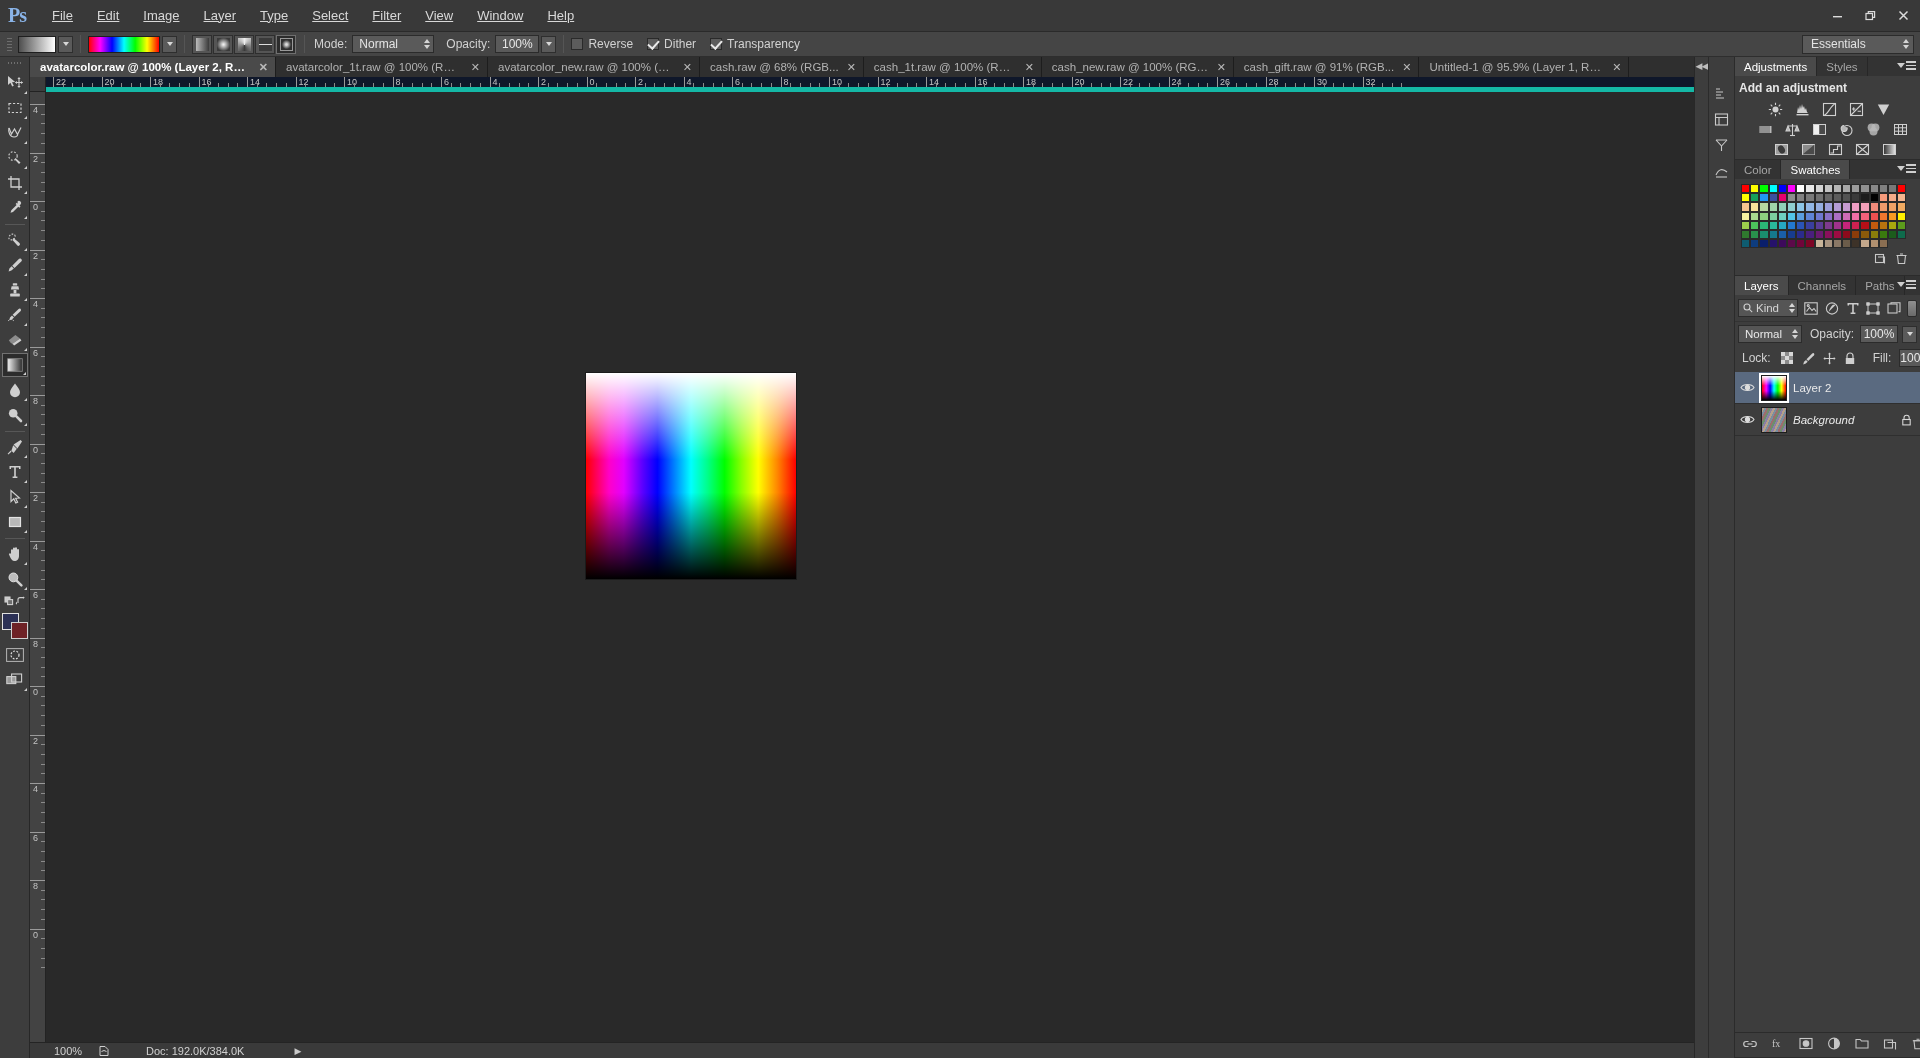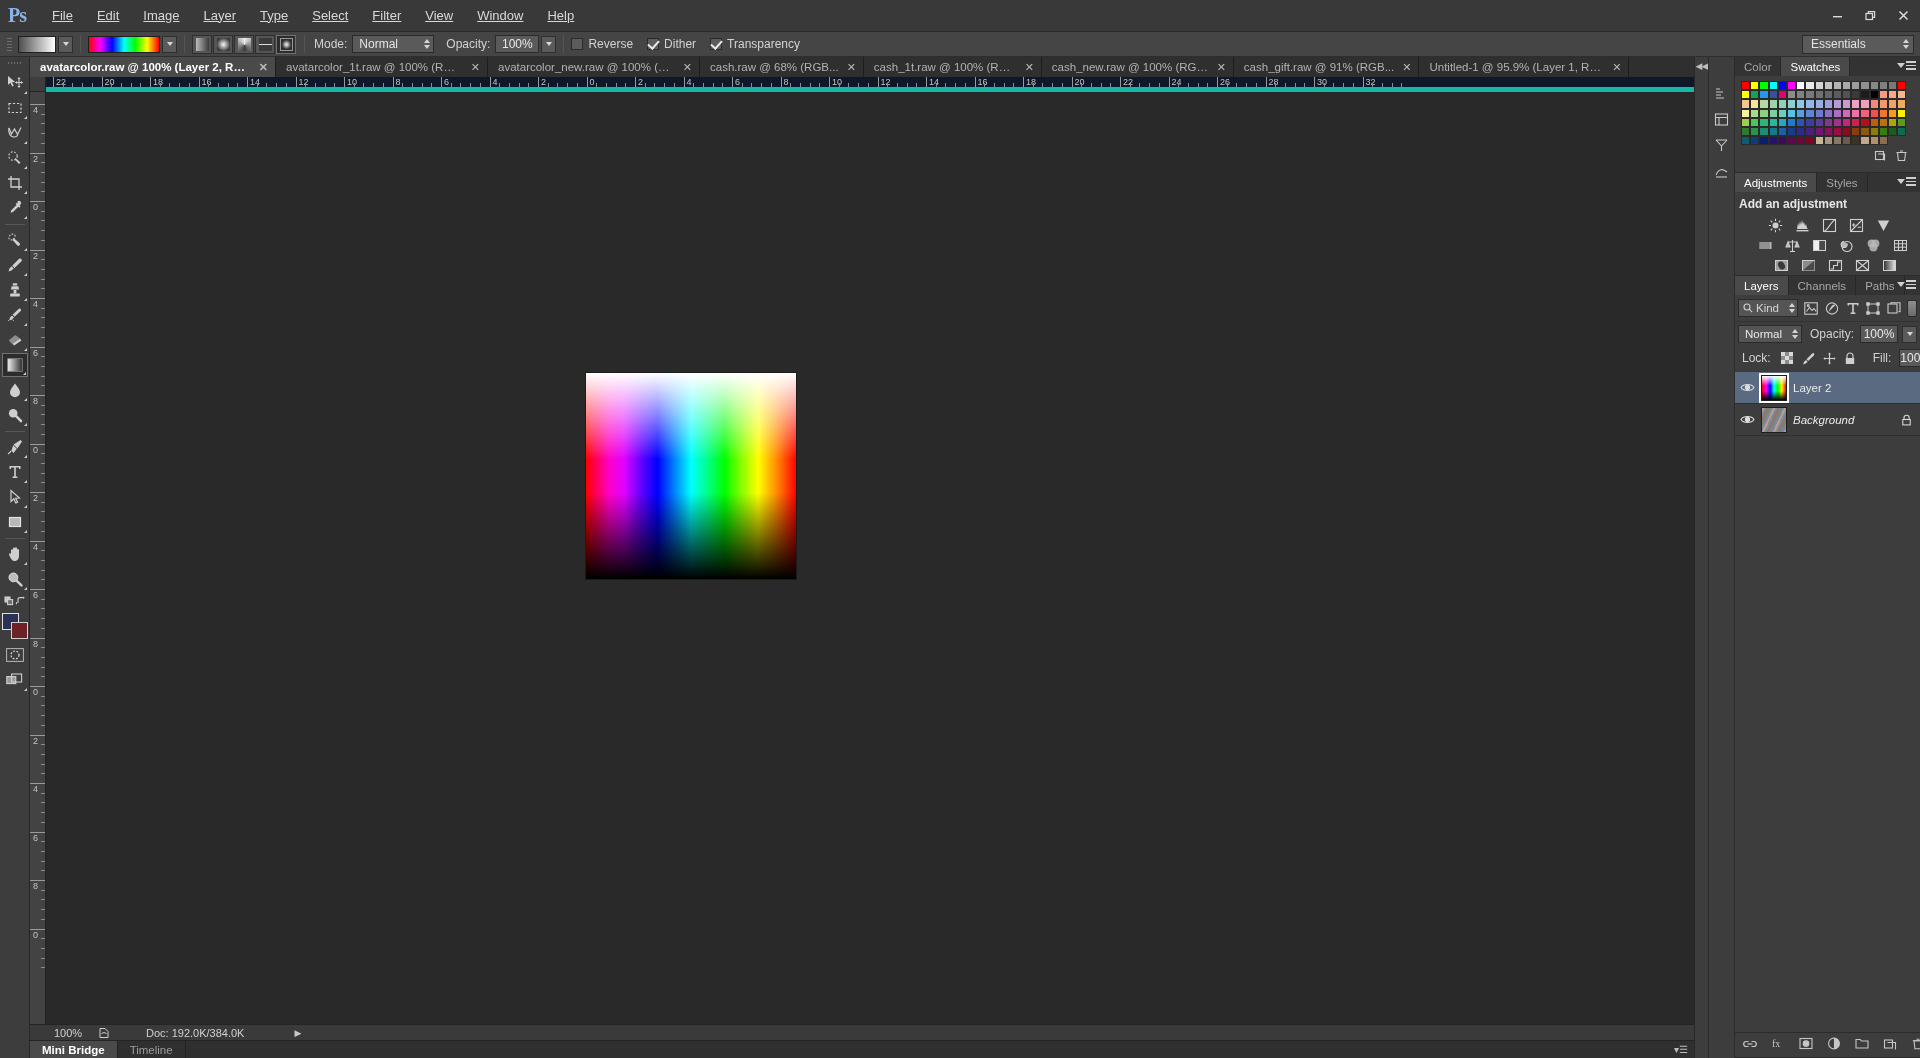--- a/index.html
+++ b/index.html
@@ -835,29 +835,20 @@
         <div class="sb-icon">
           <svg width="12" height="12" viewBox="0 0 12 12" fill="none" stroke="#cfcfcf" stroke-width="1">
               <path d="M2 1.5 h5 l3 3 v6 h-8 Z"></path>
               <path d="M3.5 6.5 q2.5 -2 5 0"></path>
             </svg>
         </div>
         <div class="sb-doc">Doc: 192.0K/384.0K</div>
         <div class="sb-arrow">▶</div>
       </div>
 
-      <div class="bottomtabs">
-        <div class="btab active">
-          <span>Mini Bridge</span>
-        </div>
-        <div class="btab">
-          <span>Timeline</span>
-        </div>
-        <div class="btab-right">▾☰</div>
-      </div>
     </div>
 
     <div class="railleft">
       <div class="dbl">◀◀</div>
     </div>
 
     <div class="iconrail">
       <div class="railicon">
         <svg width="15" height="15" viewBox="0 0 15 15" fill="none" stroke="#c9c9c9" stroke-width="1.1">
             <path d="M2 3 h4 M2 6 h7 M2 9 h5 M2 12 h8"></path>
@@ -877,20 +868,161 @@
       </div>
       <div class="railicon">
         <svg width="15" height="15" viewBox="0 0 15 15" fill="none" stroke="#c9c9c9" stroke-width="1.1">
             <path d="M2 11 q4 -9 11 -3"></path>
             <path d="M2 13 h11"></path>
           </svg>
       </div>
     </div>
 
     <div class="panels">
+
+      <div class="panelgroup">
+        <div class="ptabs">
+          <div class="ptab active">
+              <span>Adjustments</span>
+            </div>
+          <div class="ptab">
+              <span>Styles</span>
+            </div>
+          <div class="pmenu">
+              <span class="tri"></span>
+              <span class="lines">
+                <i></i>
+                <i></i>
+                <i></i>
+              </span>
+            </div>
+        </div>
+        <div>
+          <div class="adjtitle">Add an adjustment</div>
+          <div class="adjrow">
+            <span class="adjicon">
+              <svg width="15" height="15" viewBox="0 0 15 15" fill="#d0d0d0">
+                  <circle cx="7.5" cy="7.5" r="3"></circle>
+                  <g stroke="#d0d0d0" stroke-width="1.1">
+                    <path d="M7.5 .8 v2.2 M7.5 12 v2.2 M.8 7.5 h2.2 M12 7.5 h2.2 M2.7 2.7 l1.6 1.6 M10.7 10.7 l1.6 1.6 M12.3 2.7 l-1.6 1.6 M4.3 10.7 l-1.6 1.6"></path>
+                  </g>
+                </svg>
+            </span>
+            <span class="adjicon">
+              <svg width="15" height="15" viewBox="0 0 15 15" fill="#d0d0d0">
+                  <path d="M2 11 L3 5 L4 8 L5 3 L6 7 L7 2 L8 6 L9 4 L10 8 L11 6 L12 10 L13 11 Z"></path>
+                  <rect x="1.5" y="12" width="12" height="1.4"></rect>
+                </svg>
+            </span>
+            <span class="adjicon">
+              <svg width="15" height="15" viewBox="0 0 15 15" fill="none" stroke="#d0d0d0" stroke-width="1.1">
+                  <rect x="1.5" y="1.5" width="12" height="12"></rect>
+                  <path d="M1.5 13.5 C6 13 8 4 13.5 1.5"></path>
+                </svg>
+            </span>
+            <span class="adjicon">
+              <svg width="15" height="15" viewBox="0 0 15 15" fill="none" stroke="#d0d0d0" stroke-width="1.1">
+                  <rect x="1.5" y="1.5" width="12" height="12"></rect>
+                  <path d="M3 7 h3.4 M4.7 5.3 v3.4 M8.6 9.2 h3.4"></path>
+                  <path d="M1.5 13.5 L13.5 1.5"></path>
+                </svg>
+            </span>
+            <span class="adjicon">
+              <svg width="15" height="15" viewBox="0 0 15 15" fill="#d0d0d0">
+                  <path d="M1.8 2.5 h11.4 L7.5 13 Z"></path>
+                </svg>
+            </span>
+          </div>
+          <div class="adjrow" style="padding-left:22px;">
+            <span class="adjicon">
+              <svg width="15" height="15" viewBox="0 0 15 15">
+                  <rect x="1.5" y="4" width="12" height="7" fill="#b8b8b8"></rect>
+                  <g fill="#6a6a6a">
+                    <rect x="2.5" y="4" width="1" height="7"></rect>
+                    <rect x="4.5" y="4" width="1" height="7"></rect>
+                    <rect x="6.5" y="4" width="1" height="7"></rect>
+                    <rect x="8.5" y="4" width="1" height="7"></rect>
+                    <rect x="10.5" y="4" width="1" height="7"></rect>
+                  </g>
+                </svg>
+            </span>
+            <span class="adjicon">
+              <svg width="15" height="15" viewBox="0 0 15 15" fill="none" stroke="#d0d0d0" stroke-width="1.1">
+                  <path d="M7.5 2 v11 M3 4 h9"></path>
+                  <path d="M3 4 L1 9 h4 Z" fill="#b5b5b5"></path>
+                  <path d="M12 4 L10 9 h4 Z" fill="#b5b5b5"></path>
+                  <path d="M5 13.5 h5"></path>
+                </svg>
+            </span>
+            <span class="adjicon">
+              <svg width="15" height="15" viewBox="0 0 15 15">
+                  <rect x="1.5" y="2.5" width="6" height="10" fill="#efefef"></rect>
+                  <rect x="7.5" y="2.5" width="6" height="10" fill="#4a4a4a"></rect>
+                  <rect x="1.5" y="2.5" width="12" height="10" fill="none" stroke="#d0d0d0" stroke-width="1"></rect>
+                </svg>
+            </span>
+            <span class="adjicon">
+              <svg width="15" height="15" viewBox="0 0 15 15" fill="none" stroke="#d0d0d0" stroke-width="1.1">
+                  <circle cx="8" cy="8.5" r="5"></circle>
+                  <path d="M5 3.5 a3 3 0 1 0 3 2" fill="#b5b5b5"></path>
+                </svg>
+            </span>
+            <span class="adjicon">
+              <svg width="15" height="15" viewBox="0 0 15 15" fill="#b8b8b8" fill-opacity="0.85">
+                  <circle cx="5.6" cy="5.6" r="4"></circle>
+                  <circle cx="9.4" cy="5.6" r="4"></circle>
+                  <circle cx="7.5" cy="9.4" r="4"></circle>
+                </svg>
+            </span>
+            <span class="adjicon">
+              <svg width="15" height="15" viewBox="0 0 15 15" fill="none" stroke="#d0d0d0" stroke-width="1">
+                  <rect x="1.5" y="2.5" width="12" height="10"></rect>
+                  <path d="M1.5 5.8 h12 M1.5 9.2 h12 M5.5 2.5 v10 M9.5 2.5 v10"></path>
+                </svg>
+            </span>
+          </div>
+          <div class="adjrow" style="padding-left:38px;">
+            <span class="adjicon">
+              <svg width="15" height="15" viewBox="0 0 15 15">
+                  <rect x="1.5" y="2.5" width="12" height="10" fill="#9e9e9e" stroke="#d0d0d0" stroke-width="1"></rect>
+                  <ellipse cx="7.5" cy="7.5" rx="3.2" ry="4.2" transform="rotate(-30 7.5 7.5)" fill="#3a3a3a"></ellipse>
+                </svg>
+            </span>
+            <span class="adjicon">
+              <svg width="15" height="15" viewBox="0 0 15 15">
+                  <rect x="1.5" y="2.5" width="12" height="10" fill="#8a8a8a" stroke="#d0d0d0" stroke-width="1"></rect>
+                  <path d="M1.5 12.5 L13.5 2.5 L13.5 12.5 Z" fill="#4a4a4a"></path>
+                </svg>
+            </span>
+            <span class="adjicon">
+              <svg width="15" height="15" viewBox="0 0 15 15" fill="none" stroke="#d0d0d0" stroke-width="1.1">
+                  <rect x="1.5" y="2.5" width="12" height="10"></rect>
+                  <path d="M2.5 11 L5.5 11 L5.5 7.5 L9.5 7.5 L9.5 4 L12.5 4"></path>
+                </svg>
+            </span>
+            <span class="adjicon">
+              <svg width="15" height="15" viewBox="0 0 15 15" fill="none" stroke="#d0d0d0" stroke-width="1.1">
+                  <rect x="1.5" y="2.5" width="12" height="10"></rect>
+                  <path d="M1.5 2.5 L13.5 12.5 M13.5 2.5 L1.5 12.5"></path>
+                </svg>
+            </span>
+            <span class="adjicon">
+              <svg width="15" height="15" viewBox="0 0 15 15">
+                  <defs>
+                    <linearGradient id="gmg" x1="0" x2="1">
+                      <stop offset="0" stop-color="#2f2f2f"></stop>
+                      <stop offset="1" stop-color="#e8e8e8"></stop>
+                    </linearGradient>
+                  </defs>
+                  <rect x="1.5" y="2.5" width="12" height="10" fill="url(#gmg)" stroke="#d0d0d0" stroke-width="1"></rect>
+                </svg>
+            </span>
+          </div>
+        </div>
+      </div>
 
       <div class="panelgroup">
         <div class="ptabs">
           <div class="ptab">
               <span>Color</span>
             </div>
           <div class="ptab active">
               <span>Swatches</span>
             </div>
           <div class="pmenu">
@@ -1039,161 +1171,20 @@
             <span>
               <svg width="13" height="13" viewBox="0 0 13 13" fill="none" stroke="#c8c8c8" stroke-width="1.1">
                   <path d="M2.5 3.5 h8 l-.9 8 h-6.2 Z"></path>
                   <path d="M1.5 3.5 h10 M5 2 h3"></path>
                 </svg>
             </span>
           </div>
         </div>
       </div>
 
-      <div class="panelgroup">
-        <div class="ptabs">
-          <div class="ptab active">
-              <span>Adjustments</span>
-            </div>
-          <div class="ptab">
-              <span>Styles</span>
-            </div>
-          <div class="pmenu">
-              <span class="tri"></span>
-              <span class="lines">
-                <i></i>
-                <i></i>
-                <i></i>
-              </span>
-            </div>
-        </div>
-        <div>
-          <div class="adjtitle">Add an adjustment</div>
-          <div class="adjrow">
-            <span class="adjicon">
-              <svg width="15" height="15" viewBox="0 0 15 15" fill="#d0d0d0">
-                  <circle cx="7.5" cy="7.5" r="3"></circle>
-                  <g stroke="#d0d0d0" stroke-width="1.1">
-                    <path d="M7.5 .8 v2.2 M7.5 12 v2.2 M.8 7.5 h2.2 M12 7.5 h2.2 M2.7 2.7 l1.6 1.6 M10.7 10.7 l1.6 1.6 M12.3 2.7 l-1.6 1.6 M4.3 10.7 l-1.6 1.6"></path>
-                  </g>
-                </svg>
-            </span>
-            <span class="adjicon">
-              <svg width="15" height="15" viewBox="0 0 15 15" fill="#d0d0d0">
-                  <path d="M2 11 L3 5 L4 8 L5 3 L6 7 L7 2 L8 6 L9 4 L10 8 L11 6 L12 10 L13 11 Z"></path>
-                  <rect x="1.5" y="12" width="12" height="1.4"></rect>
-                </svg>
-            </span>
-            <span class="adjicon">
-              <svg width="15" height="15" viewBox="0 0 15 15" fill="none" stroke="#d0d0d0" stroke-width="1.1">
-                  <rect x="1.5" y="1.5" width="12" height="12"></rect>
-                  <path d="M1.5 13.5 C6 13 8 4 13.5 1.5"></path>
-                </svg>
-            </span>
-            <span class="adjicon">
-              <svg width="15" height="15" viewBox="0 0 15 15" fill="none" stroke="#d0d0d0" stroke-width="1.1">
-                  <rect x="1.5" y="1.5" width="12" height="12"></rect>
-                  <path d="M3 7 h3.4 M4.7 5.3 v3.4 M8.6 9.2 h3.4"></path>
-                  <path d="M1.5 13.5 L13.5 1.5"></path>
-                </svg>
-            </span>
-            <span class="adjicon">
-              <svg width="15" height="15" viewBox="0 0 15 15" fill="#d0d0d0">
-                  <path d="M1.8 2.5 h11.4 L7.5 13 Z"></path>
-                </svg>
-            </span>
-          </div>
-          <div class="adjrow" style="padding-left:22px;">
-            <span class="adjicon">
-              <svg width="15" height="15" viewBox="0 0 15 15">
-                  <rect x="1.5" y="4" width="12" height="7" fill="#b8b8b8"></rect>
-                  <g fill="#6a6a6a">
-                    <rect x="2.5" y="4" width="1" height="7"></rect>
-                    <rect x="4.5" y="4" width="1" height="7"></rect>
-                    <rect x="6.5" y="4" width="1" height="7"></rect>
-                    <rect x="8.5" y="4" width="1" height="7"></rect>
-                    <rect x="10.5" y="4" width="1" height="7"></rect>
-                  </g>
-                </svg>
-            </span>
-            <span class="adjicon">
-              <svg width="15" height="15" viewBox="0 0 15 15" fill="none" stroke="#d0d0d0" stroke-width="1.1">
-                  <path d="M7.5 2 v11 M3 4 h9"></path>
-                  <path d="M3 4 L1 9 h4 Z" fill="#b5b5b5"></path>
-                  <path d="M12 4 L10 9 h4 Z" fill="#b5b5b5"></path>
-                  <path d="M5 13.5 h5"></path>
-                </svg>
-            </span>
-            <span class="adjicon">
-              <svg width="15" height="15" viewBox="0 0 15 15">
-                  <rect x="1.5" y="2.5" width="6" height="10" fill="#efefef"></rect>
-                  <rect x="7.5" y="2.5" width="6" height="10" fill="#4a4a4a"></rect>
-                  <rect x="1.5" y="2.5" width="12" height="10" fill="none" stroke="#d0d0d0" stroke-width="1"></rect>
-                </svg>
-            </span>
-            <span class="adjicon">
-              <svg width="15" height="15" viewBox="0 0 15 15" fill="none" stroke="#d0d0d0" stroke-width="1.1">
-                  <circle cx="8" cy="8.5" r="5"></circle>
-                  <path d="M5 3.5 a3 3 0 1 0 3 2" fill="#b5b5b5"></path>
-                </svg>
-            </span>
-            <span class="adjicon">
-              <svg width="15" height="15" viewBox="0 0 15 15" fill="#b8b8b8" fill-opacity="0.85">
-                  <circle cx="5.6" cy="5.6" r="4"></circle>
-                  <circle cx="9.4" cy="5.6" r="4"></circle>
-                  <circle cx="7.5" cy="9.4" r="4"></circle>
-                </svg>
-            </span>
-            <span class="adjicon">
-              <svg width="15" height="15" viewBox="0 0 15 15" fill="none" stroke="#d0d0d0" stroke-width="1">
-                  <rect x="1.5" y="2.5" width="12" height="10"></rect>
-                  <path d="M1.5 5.8 h12 M1.5 9.2 h12 M5.5 2.5 v10 M9.5 2.5 v10"></path>
-                </svg>
-            </span>
-          </div>
-          <div class="adjrow" style="padding-left:38px;">
-            <span class="adjicon">
-              <svg width="15" height="15" viewBox="0 0 15 15">
-                  <rect x="1.5" y="2.5" width="12" height="10" fill="#9e9e9e" stroke="#d0d0d0" stroke-width="1"></rect>
-                  <ellipse cx="7.5" cy="7.5" rx="3.2" ry="4.2" transform="rotate(-30 7.5 7.5)" fill="#3a3a3a"></ellipse>
-                </svg>
-            </span>
-            <span class="adjicon">
-              <svg width="15" height="15" viewBox="0 0 15 15">
-                  <rect x="1.5" y="2.5" width="12" height="10" fill="#8a8a8a" stroke="#d0d0d0" stroke-width="1"></rect>
-                  <path d="M1.5 12.5 L13.5 2.5 L13.5 12.5 Z" fill="#4a4a4a"></path>
-                </svg>
-            </span>
-            <span class="adjicon">
-              <svg width="15" height="15" viewBox="0 0 15 15" fill="none" stroke="#d0d0d0" stroke-width="1.1">
-                  <rect x="1.5" y="2.5" width="12" height="10"></rect>
-                  <path d="M2.5 11 L5.5 11 L5.5 7.5 L9.5 7.5 L9.5 4 L12.5 4"></path>
-                </svg>
-            </span>
-            <span class="adjicon">
-              <svg width="15" height="15" viewBox="0 0 15 15" fill="none" stroke="#d0d0d0" stroke-width="1.1">
-                  <rect x="1.5" y="2.5" width="12" height="10"></rect>
-                  <path d="M1.5 2.5 L13.5 12.5 M13.5 2.5 L1.5 12.5"></path>
-                </svg>
-            </span>
-            <span class="adjicon">
-              <svg width="15" height="15" viewBox="0 0 15 15">
-                  <defs>
-                    <linearGradient id="gmg" x1="0" x2="1">
-                      <stop offset="0" stop-color="#2f2f2f"></stop>
-                      <stop offset="1" stop-color="#e8e8e8"></stop>
-                    </linearGradient>
-                  </defs>
-                  <rect x="1.5" y="2.5" width="12" height="10" fill="url(#gmg)" stroke="#d0d0d0" stroke-width="1"></rect>
-                </svg>
-            </span>
-          </div>
-        </div>
-      </div>
-
       <div class="panelgroup" style="flex:1; display:flex; flex-direction:column;">
         <div class="ptabs">
           <div class="ptab active">
               <span>Layers</span>
             </div>
           <div class="ptab">
               <span>Channels</span>
             </div>
           <div class="ptab">
               <span>Paths</span>

